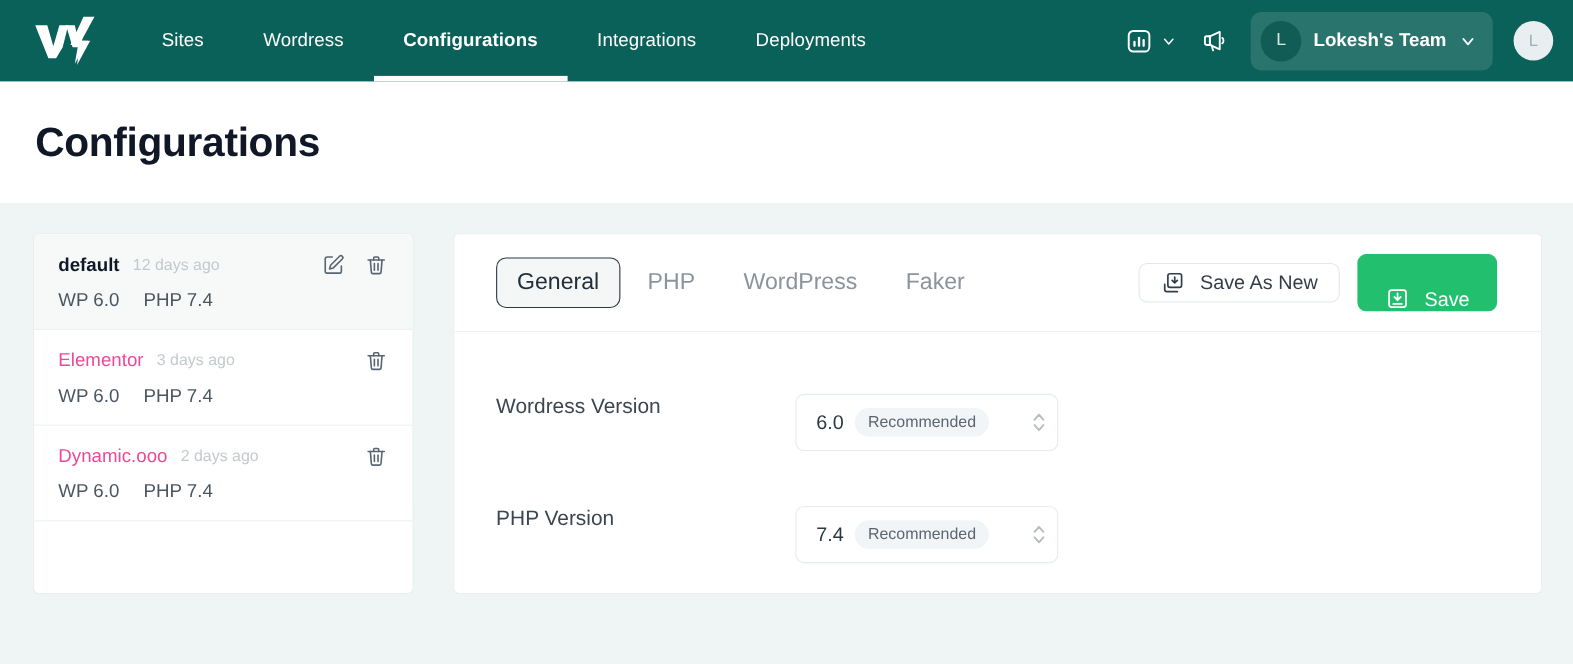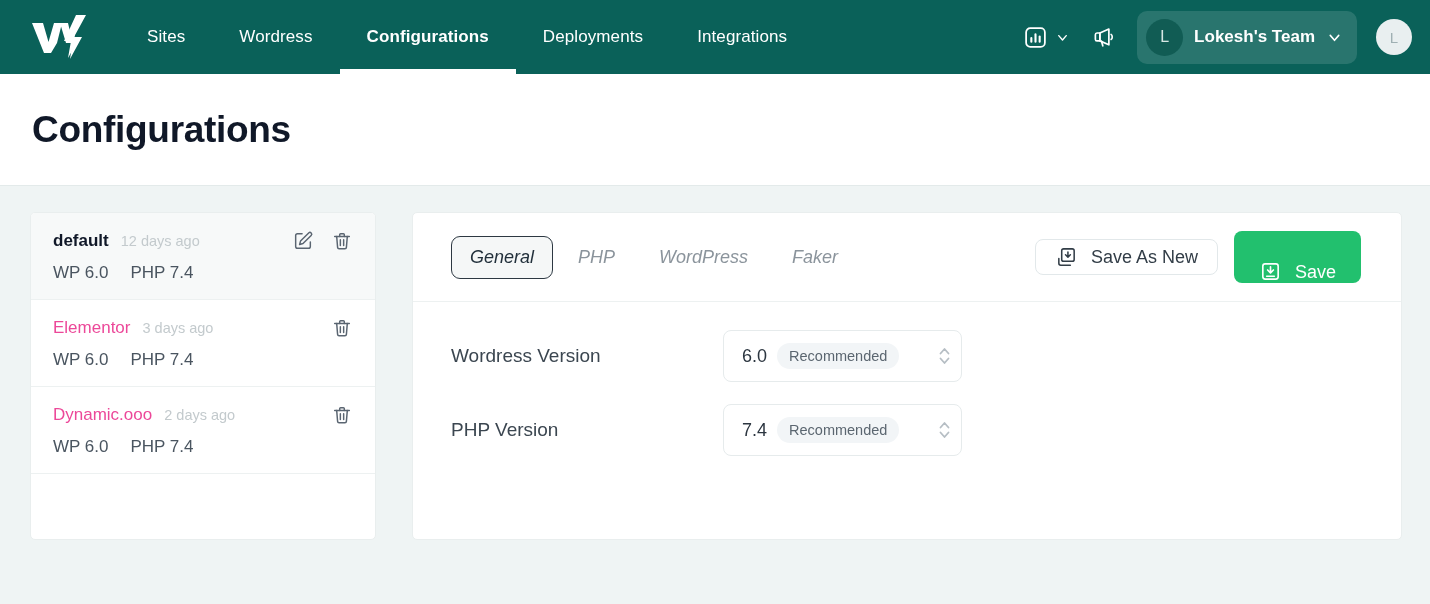--- a/index.html
+++ b/index.html
@@ -160,28 +160,27 @@
     display: flex;
     flex-direction: column;
   }
   .panel-head {
     display: flex; align-items: center;
     padding: 18px 40px 18px 38px;
     border-bottom: 1px solid #edf1f1;
     gap: 6px;
   }
   .tab {
-    font-size: 18px;
+    font-size: 21px;
     color: #8b949c;
     padding: 10px 18px;
     border-radius: 9px;
     border: 1.6px solid transparent;
     cursor: pointer;
     white-space: nowrap;
-    font-style: italic;
   }
   .tab.active {
     color: #22303b;
     background: #f5f7f7;
     border-color: #2d3842;
   }
   .head-actions { margin-left: auto; display: flex; align-items: center; gap: 16px; }
   .btn-outline {
     background: #fff;
     border: 1px solid #e2e8ea;
@@ -223,20 +222,21 @@
     width: 239px;
     height: 52px;
     border: 1px solid #e6ebec;
     border-radius: 8px;
     display: flex;
     align-items: center;
     padding: 0 9px 0 18px;
     gap: 10px;
     cursor: pointer;
     background: #fff;
+    margin-top: 28px;
   }
   .select-value { font-size: 18px; color: #2c3views; color: #2c3640; }
   .badge {
     background: #f2f5f7;
     color: #5b6670;
     font-size: 14.5px;
     border-radius: 13px;
     padding: 5px 12px;
     white-space: nowrap;
   }
@@ -259,24 +259,24 @@
     <div class="nav-item">
         <span>Sites</span>
       </div>
     <div class="nav-item">
         <span>Wordress</span>
       </div>
     <div class="nav-item active">
         <span>Configurations</span>
       </div>
     <div class="nav-item">
+        <span>Integrations</span>
+      </div>
+    <div class="nav-item">
         <span>Deployments</span>
-      </div>
-    <div class="nav-item">
-        <span>Integrations</span>
       </div>
   </div>
 
   <div class="nav-right">
 
     <div class="chart-wrap">
       <span class="icon-btn">
         <svg width="25" height="25" viewBox="0 0 24 24" fill="none" stroke="#ffffff" stroke-width="1.7">
           <rect x="3" y="3" width="18" height="18" rx="4"></rect>
           <line x1="8" y1="16" x2="8" y2="12.5" stroke-linecap="round" stroke-width="2"></line>

